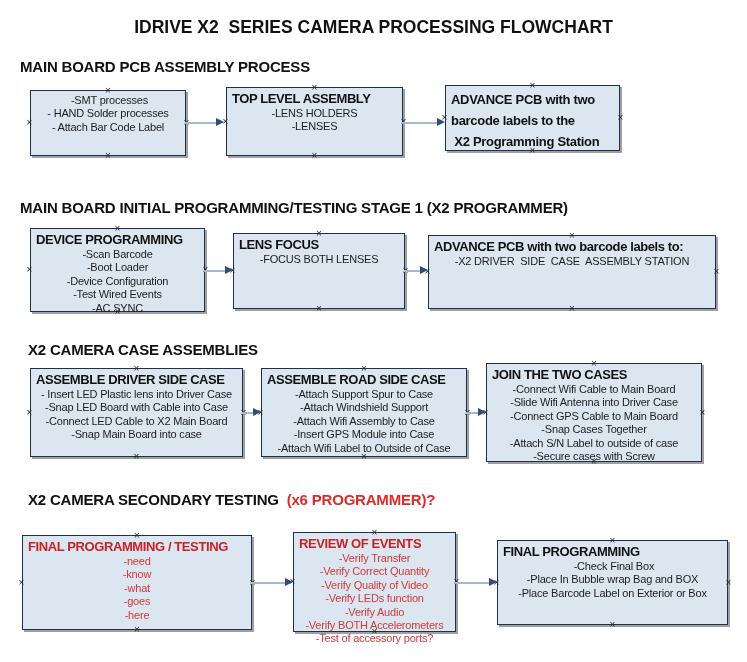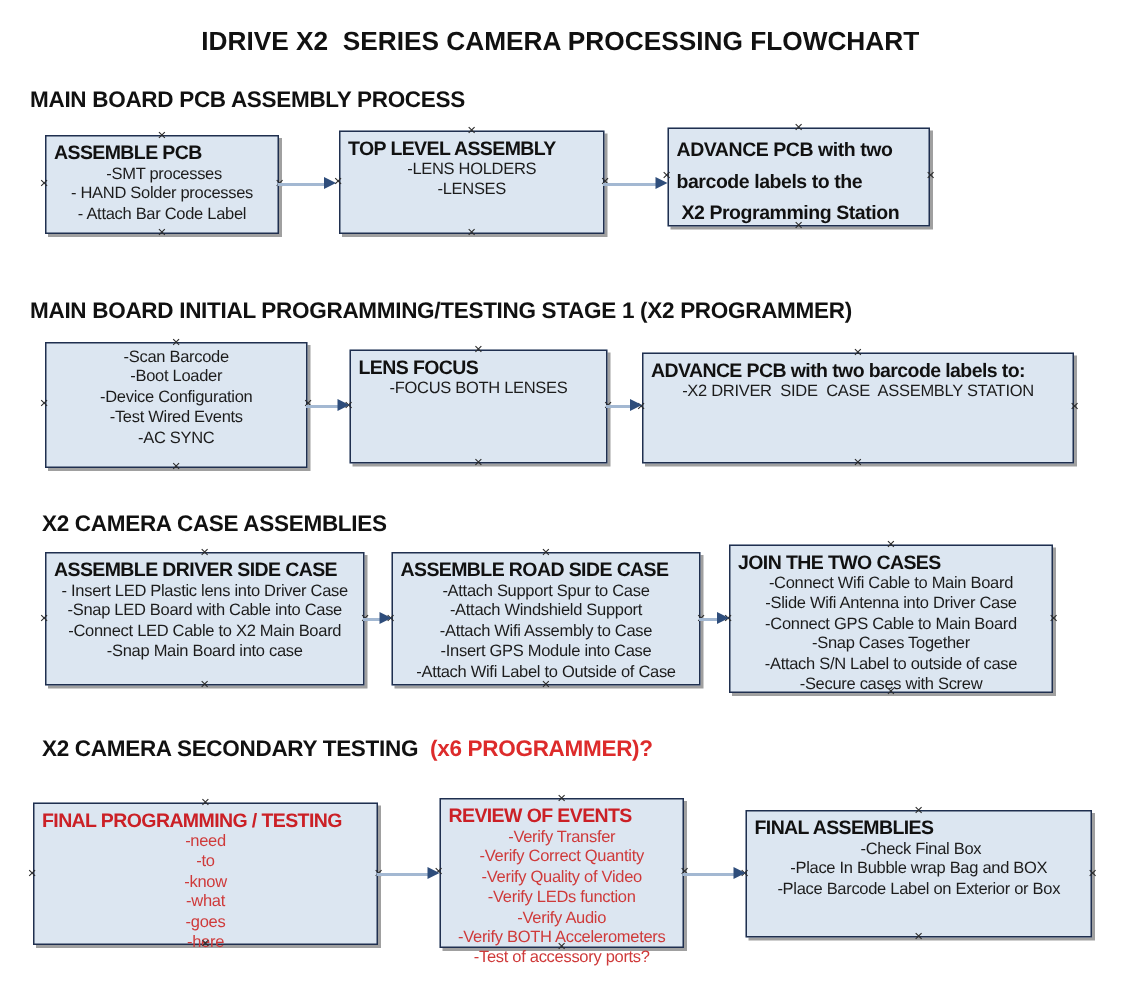--- a/index.html
+++ b/index.html
@@ -55,21 +55,20 @@
 
   <div class="doc-title">IDRIVE X2  SERIES CAMERA PROCESSING FLOWCHART</div>
 
   <div class="sec-header" style="left:20px;top:58px;">MAIN BOARD PCB ASSEMBLY PROCESS</div>
 
   <div class="box" style="left:30px;top:90px;width:156px;height:66px;">
     <span class="h hn">×</span>
       <span class="h hs">×</span>
       <span class="h hw">×</span>
       <span class="h he">×</span>
-    <div class="bt">ASSEMBLE PCB</div>
     <div class="bi"> -SMT processes</div>
     <div class="bi">- HAND Solder processes</div>
     <div class="bi">- Attach Bar Code Label</div>
   </div>
 
   <div class="box" style="left:226px;top:87px;width:177px;height:69px;">
     <span class="h hn">×</span>
       <span class="h hs">×</span>
       <span class="h hw">×</span>
       <span class="h he">×</span>
@@ -97,20 +96,21 @@
       <div class="ahead"></div>
   </div>
 
   <div class="sec-header" style="left:20px;top:199px;">MAIN BOARD INITIAL PROGRAMMING/TESTING STAGE 1 (X2 PROGRAMMER)</div>
 
   <div class="box" style="left:30px;top:228px;width:175px;height:84px;">
     <span class="h hn">×</span>
       <span class="h hs">×</span>
       <span class="h hw">×</span>
       <span class="h he">×</span>
+    <div class="bt">DEVICE PROGRAMMING</div>
     <div class="bi">-Scan Barcode</div>
     <div class="bi">-Boot Loader</div>
     <div class="bi">-Device Configuration</div>
     <div class="bi">-Test Wired Events</div>
     <div class="bi">-AC SYNC</div>
   </div>
 
   <div class="box" style="left:233px;top:233px;width:172px;height:76px;">
     <span class="h hn">×</span>
       <span class="h hs">×</span>
@@ -190,21 +190,20 @@
 
   <div class="sec-header" style="left:28px;top:491px;"><span>X2 CAMERA SECONDARY TESTING</span><span class="red-part">  (x6 PROGRAMMER)?</span></div>
 
   <div class="box red" style="left:22px;top:535px;width:230px;height:95px;">
     <span class="h hn">×</span>
       <span class="h hs">×</span>
       <span class="h hw">×</span>
       <span class="h he">×</span>
     <div class="bt">FINAL PROGRAMMING / TESTING</div>
     <div class="bi">-need</div>
-    <div class="bi">-to</div>
     <div class="bi">-know</div>
     <div class="bi">-what</div>
     <div class="bi">-goes</div>
     <div class="bi">-here</div>
   </div>
 
   <div class="box red" style="left:293px;top:532px;width:163px;height:100px;">
     <span class="h hn">×</span>
       <span class="h hs">×</span>
       <span class="h hw">×</span>
@@ -217,21 +216,21 @@
     <div class="bi">-Verify Audio</div>
     <div class="bi">-Verify BOTH Accelerometers</div>
     <div class="bi">-Test of accessory ports?</div>
   </div>
 
   <div class="box" style="left:497px;top:540px;width:231px;height:85px;">
     <span class="h hn">×</span>
       <span class="h hs">×</span>
       <span class="h hw">×</span>
       <span class="h he">×</span>
-    <div class="bt">FINAL ASSEMBLIES</div>
+    <div class="bt">FINAL PROGRAMMING</div>
     <div class="bi"> -Check Final Box</div>
     <div class="bi">-Place In Bubble wrap Bag and BOX</div>
     <div class="bi">-Place Barcode Label on Exterior or Box</div>
   </div>
 
   <div class="arrow" style="left:254px;top:578px;width:39px;">
     <div class="aline"></div>
       <div class="ahead"></div>
   </div>
   <div class="arrow" style="left:458px;top:578px;width:39px;">

